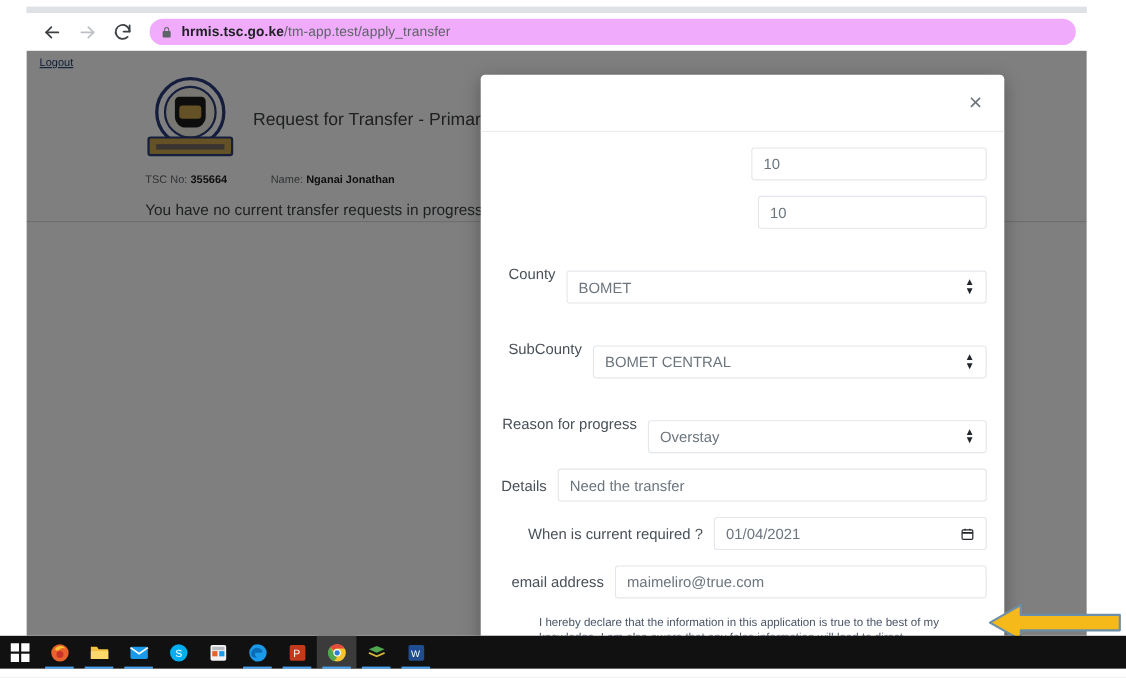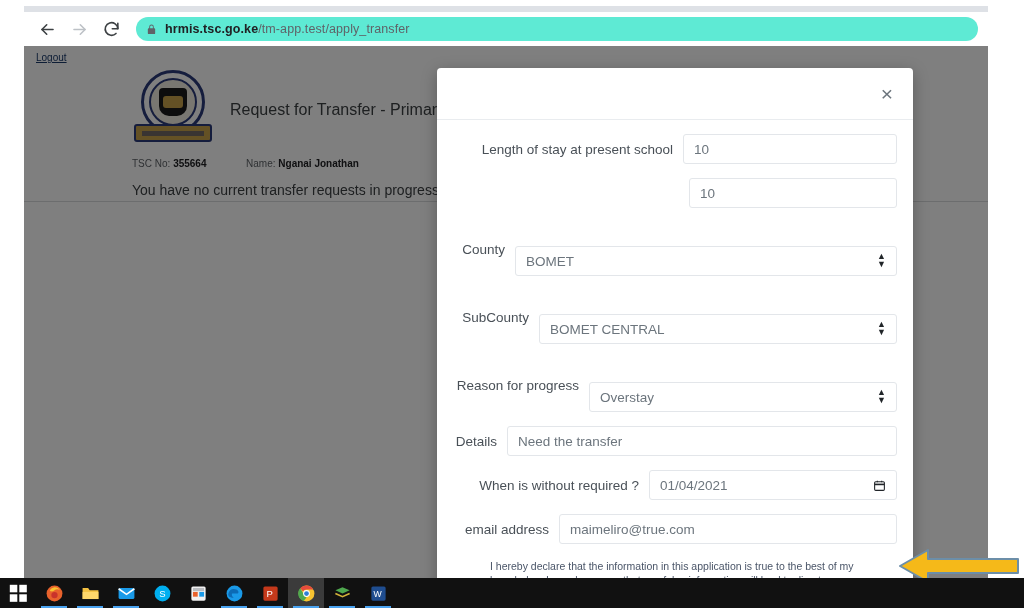--- a/index.html
+++ b/index.html
@@ -46,21 +46,21 @@
     margin-right: 6px;
     color: #3c4043;
     flex: 0 0 auto;
   }
   .navbtn.disabled { color: #bdc1c6; }
   .navbtn svg { display: block; }
 
   .omnibox {
     flex: 1 1 auto;
     height: 24px;
-    background: #5eead4;
+    background: #f0abfc;
     border-radius: 12px;
     display: flex;
     align-items: center;
     padding: 0 10px;
     margin-left: 6px;
     box-sizing: border-box;
     overflow: hidden;
   }
   .lock-icon {
     flex: 0 0 auto;
@@ -434,21 +434,20 @@
 
     <div class="modal">
 
       <div class="modal-header">
         <div class="close-x">×</div>
       </div>
 
       <div class="modal-body">
 
         <div class="form-row">
-          <div class="form-label">Length of stay at present school</div>
           <div class="form-control" style="max-width:214px">
             <span>10</span>
           </div>
         </div>
 
         <div class="form-row">
           <div class="form-control" style="max-width:208px">
             <span>10</span>
           </div>
         </div>
@@ -478,21 +477,21 @@
         </div>
 
         <div class="form-row">
           <div class="form-label">Details</div>
           <div class="form-control" style="max-width:390px">
             <span>Need the transfer</span>
           </div>
         </div>
 
         <div class="form-row">
-          <div class="form-label">When is without required ?</div>
+          <div class="form-label">When is current required ?</div>
           <div class="form-control date-control" style="max-width:248px">
             <span>01/04/2021</span>
             <span class="cal-icon">
               <svg width="13" height="13" viewBox="0 0 24 24" fill="none" stroke="#212529" stroke-width="2">
                 <rect x="3" y="5" width="18" height="16" rx="2"></rect>
                 <line x1="3" y1="10" x2="21" y2="10" stroke-width="3"></line>
                 <line x1="8" y1="3" x2="8" y2="6"></line>
                 <line x1="16" y1="3" x2="16" y2="6"></line>
               </svg>
             </span>

